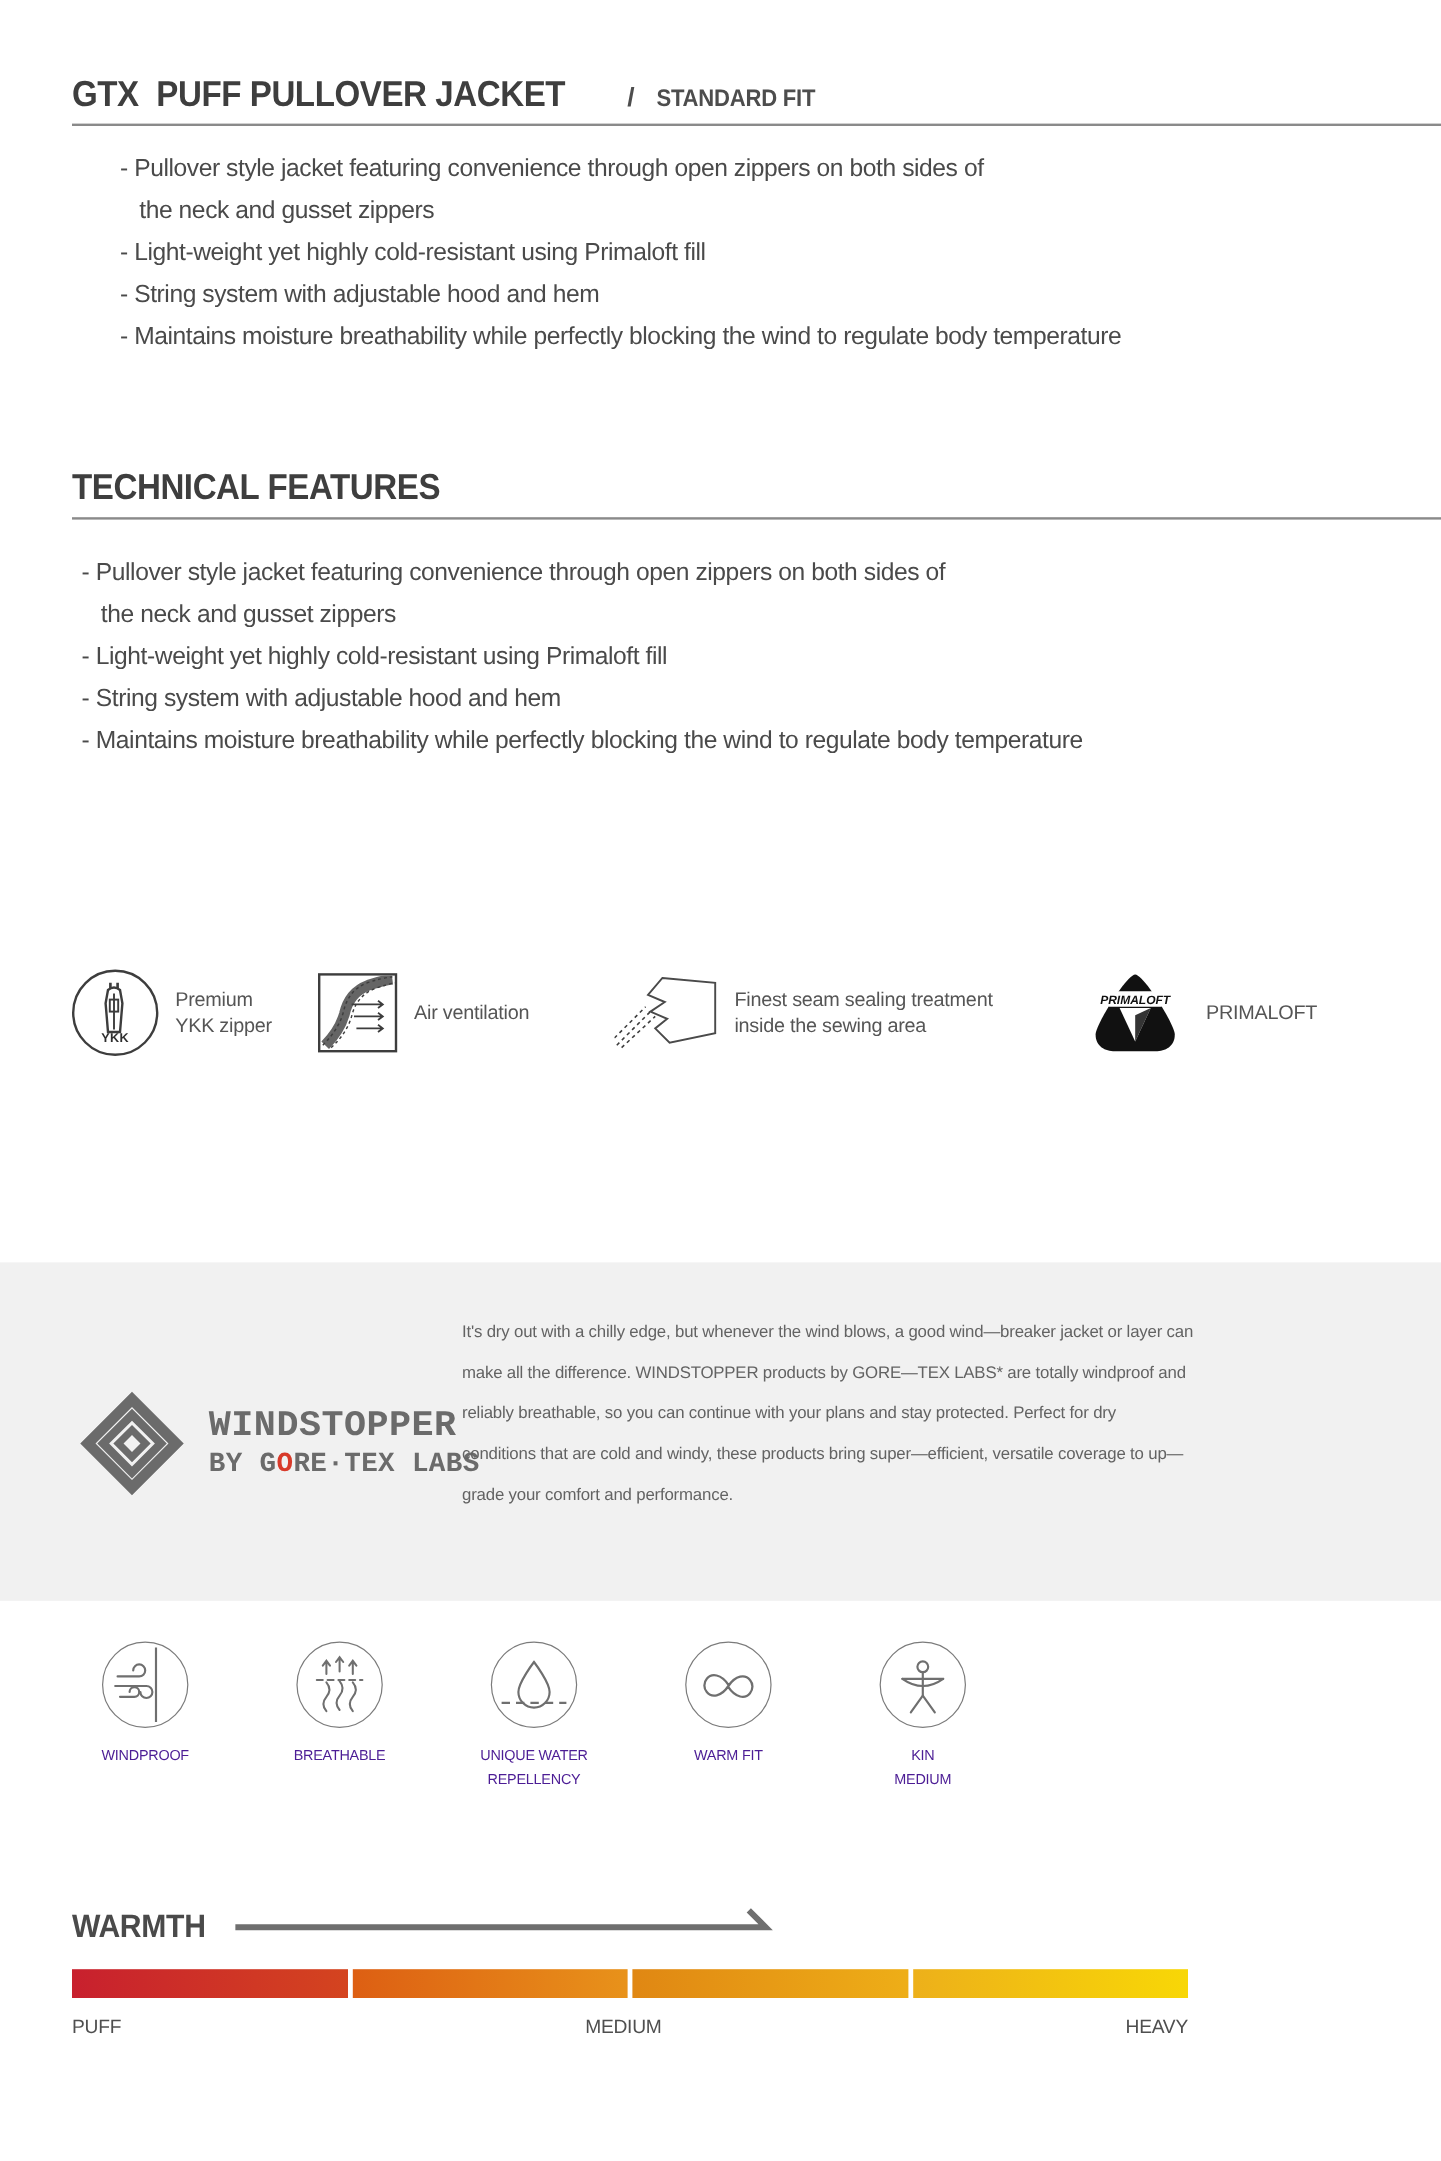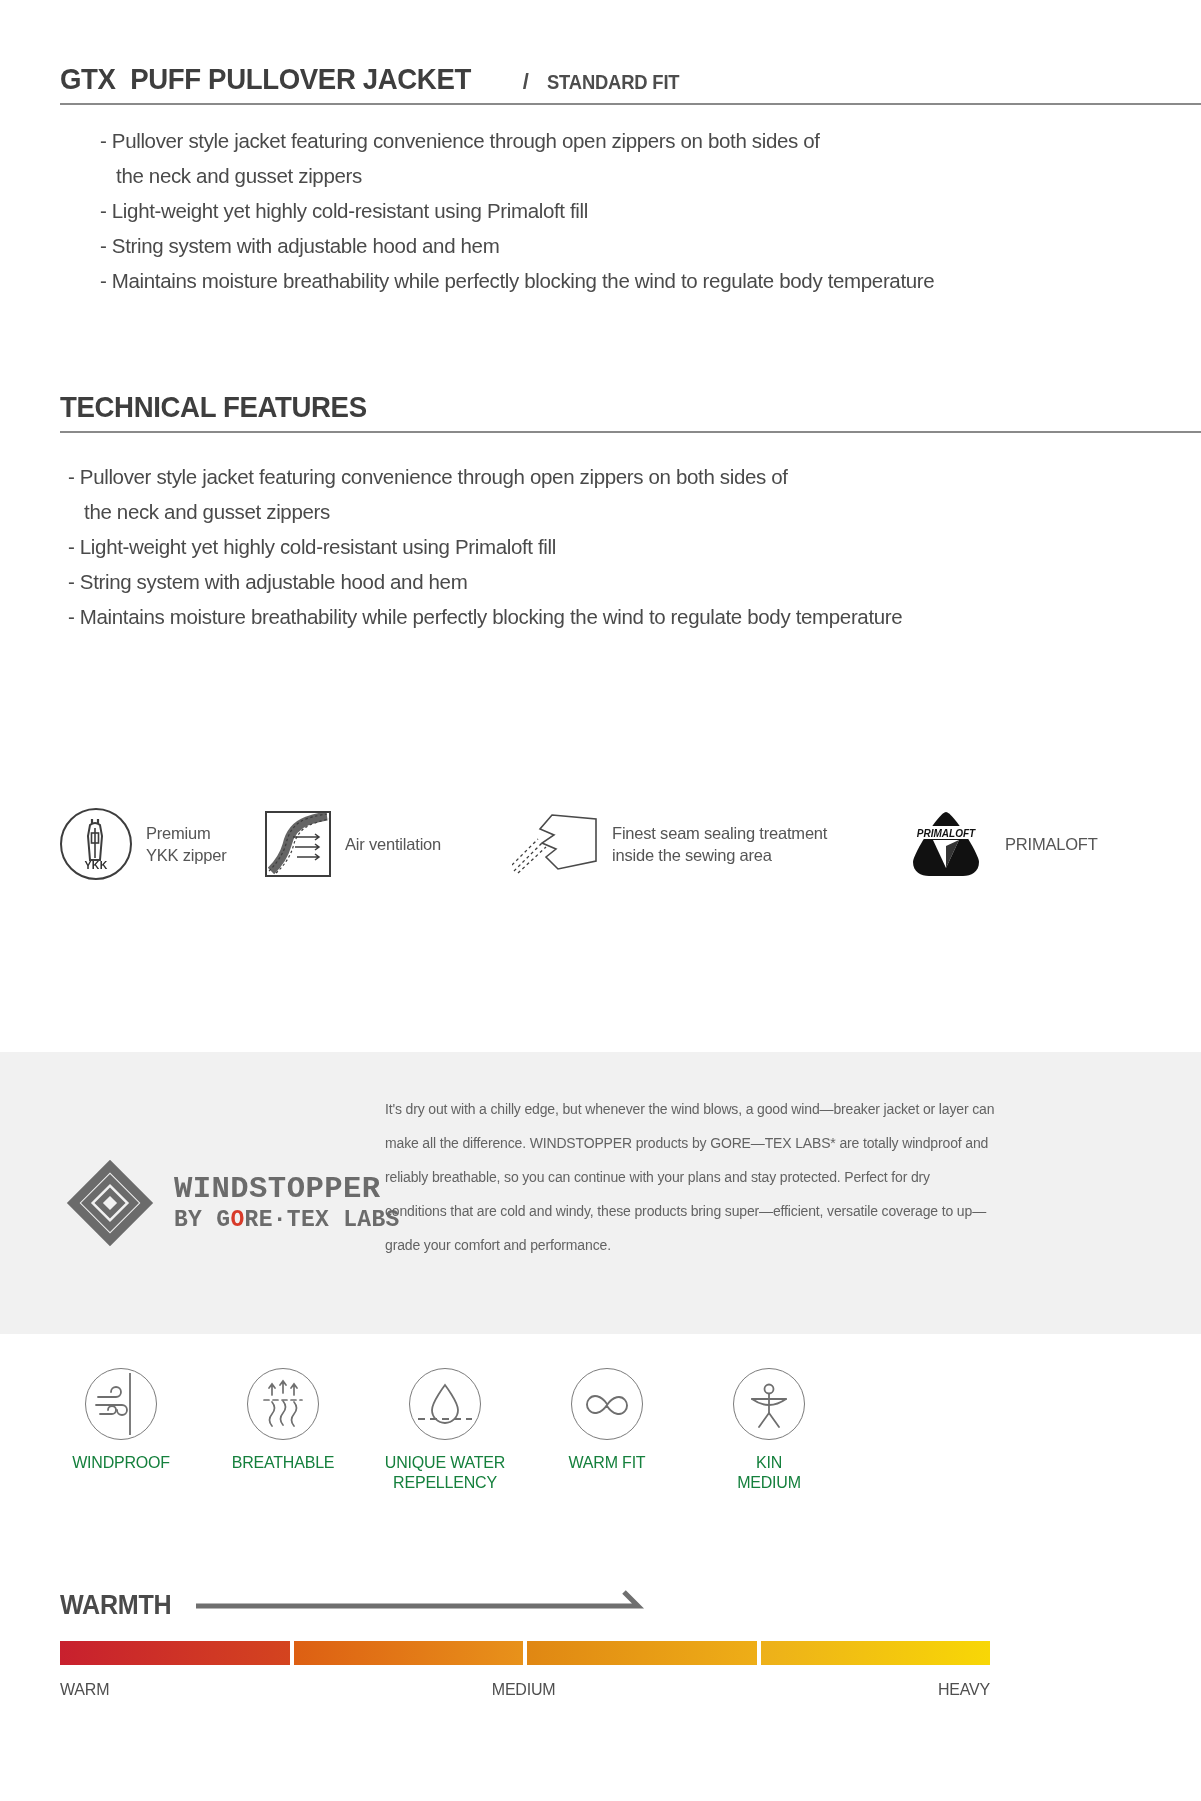--- a/index.html
+++ b/index.html
@@ -93,21 +93,21 @@
   #benefits{
     position:absolute;left:40px;top:1368px;width:1000px;
     display:flex;
   }
   .ben{width:162px;text-align:center;}
   .ben-circ{
     width:70px;height:70px;border:1.6px solid #7b7b7b;border-radius:50%;
     margin:0 auto;position:relative;overflow:hidden;
   }
   .ben-lbl{
-    margin-top:13px;font-size:16px;color:#15803d;line-height:20px;
+    margin-top:13px;font-size:12px;color:#4c1d95;line-height:20px;
     letter-spacing:-.2px;white-space:pre-line;
   }
 
   
   #warmth{position:absolute;left:60px;top:1590px;width:1080px;}
   .w-row{display:flex;align-items:flex-start;}
   .w-title{
     font-size:27px;font-weight:bold;color:#4a4a4a;letter-spacing:-.3px;
     transform:scaleX(.93);transform-origin:left;
   }
@@ -319,19 +319,19 @@
     </div>
 
     <div class="w-bar">
       <div class="w-seg" style="background:linear-gradient(90deg,#c8202e,#d4441f);"></div>
       <div class="w-seg" style="background:linear-gradient(90deg,#dd5f13,#e8921a);"></div>
       <div class="w-seg" style="background:linear-gradient(90deg,#e08713,#eeae17);"></div>
       <div class="w-seg" style="background:linear-gradient(90deg,#edb01a,#f8d706);"></div>
     </div>
 
     <div class="w-scale">
-      <span>WARM</span>
+      <span>PUFF</span>
       <span>MEDIUM</span>
       <span>HEAVY</span>
     </div>
   </div>
 
 </div>
 
 </body></html>

